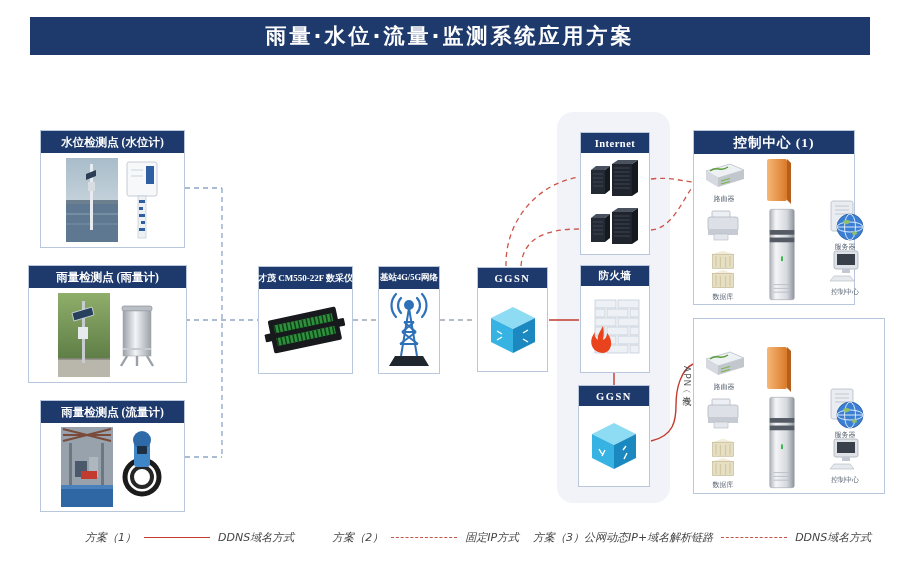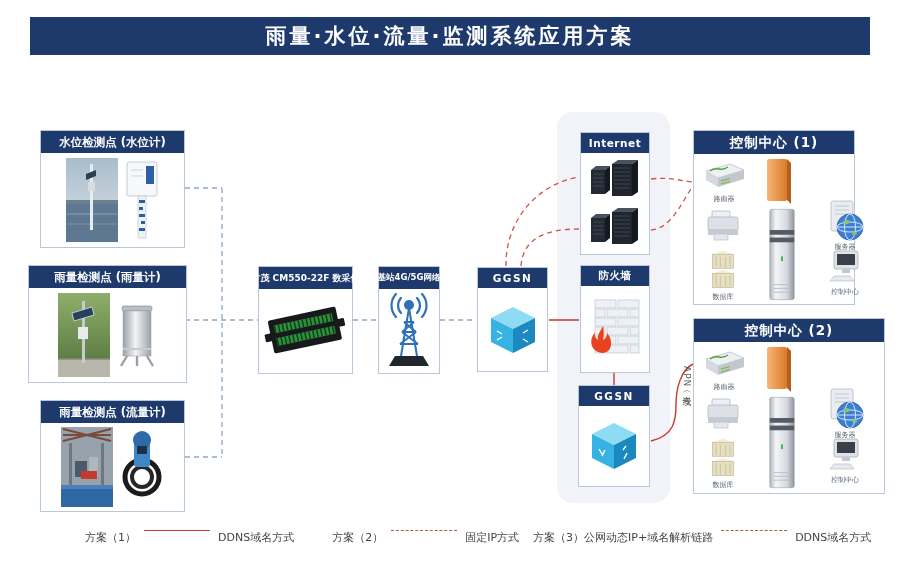--- a/index.html
+++ b/index.html
@@ -4,34 +4,34 @@
 <style>
   html,body{margin:0;padding:0;background:#fff;}
   .canvas{position:relative;width:900px;height:568px;background:#fff;overflow:hidden;
           font-family:"DejaVu Sans","Liberation Sans",sans-serif;}
   .banner{position:absolute;left:30px;top:17px;width:840px;height:38px;background:#1e3a6c;
           color:#fff;display:flex;align-items:center;justify-content:center;
           font-size:21px;font-weight:bold;letter-spacing:3px;}
   .gray-shell{position:absolute;left:557px;top:112px;width:113px;height:391px;
           background:#f1f3f8;border-radius:16px;}
   svg.overlay{position:absolute;left:0;top:0;pointer-events:none;}
-  .node{position:absolute;background:#fff;border:1px solid #b9c7dc;box-sizing:border-box;}
+  .node{position:absolute;background:#fff;border:1px solid #b9c7dc;box-sizing:border-box;font-family:Liberation Serif, serif;}
   .node-hd{background:#1e3a6c;color:#fff;font-weight:bold;display:flex;align-items:center;
           justify-content:center;white-space:nowrap;}
   .hd22{height:22px;font-size:11.5px;}
   .hd20{height:20px;font-size:10.5px;letter-spacing:.5px;}
   .node-bd{display:flex;align-items:center;justify-content:center;gap:7px;
           padding:4px;box-sizing:border-box;}
   .cc-hd{height:23px;font-size:13.5px;letter-spacing:1px;}
   .abs{position:absolute;}
   .devlabel{position:absolute;font-size:7px;color:#55606e;text-align:center;white-space:nowrap;}
   .apn-label{position:absolute;left:680px;top:366px;height:100px;writing-mode:vertical-rl;
           font-size:9px;color:#555;letter-spacing:1px;}
-  .legend{position:absolute;left:85px;top:530px;display:flex;align-items:flex-start;
-          font-size:11px;color:#444;white-space:nowrap;}
+  .legend{position:absolute;left:85px;top:530px;display:flex;align-items:center;
+          font-size:11px;color:#444;white-space:nowrap;font-style:italic;}
   .lg-line{display:inline-block;width:66px;height:0;margin:0 8px;}
   .lg-solid{border-top:1.6px solid #c23b2e;}
   .lg-dash{border-top:1.6px dashed #c0574a;}
   .gap-a{margin-left:38px;}
   .gap-b{margin-left:14px;}
 </style>
 </head>
 <body>
 
 <div class="canvas">
@@ -341,21 +341,20 @@
     <svg class="abs" style="left:130px;top:118px" width="42" height="36" viewBox="0 0 42 36">
       <rect x="10" y="2" width="24" height="18" rx="2" fill="#dfe3e8" stroke="#a8aeb8" stroke-width=".8"></rect>
       <rect x="13" y="5" width="18" height="11" fill="#3a404a"></rect>
       <rect x="18" y="20" width="8" height="4" fill="#c4c9d1"></rect>
       <polygon points="6,32 30,32 26,27 10,27" fill="#e6e9ee" stroke="#b0b6c0" stroke-width=".6"></polygon>
     </svg>
     <div class="devlabel" style="left:128px;top:156px;width:46px">控制中心</div>
   </div>
 
   <div class="node" style="left:693px;top:318px;width:192px;height:176px">
-    <div class="node-hd cc-hd">控制中心 (2)</div>
     <svg class="abs" style="left:8px;top:30px" width="44" height="30" viewBox="0 0 44 30">
       <polygon points="4,10 28,3 42,9 16,17" fill="#eef1f4" stroke="#b9c0ca" stroke-width=".8"></polygon>
       <polygon points="4,10 16,17 16,26 4,19" fill="#d6dae0"></polygon>
       <polygon points="16,17 42,9 42,18 16,26" fill="#c2c7ce"></polygon>
       <path d="M8 10 q4 -3 9 -2 q5 1 9 -2" stroke="#5a9e3a" stroke-width="1.4" fill="none"></path>
       <path d="M19 20 l9 -2.5 M19 23 l9 -2.5" stroke="#7ab648" stroke-width="1.2" fill="none"></path>
     </svg>
     <div class="devlabel" style="left:2px;top:63px;width:56px">路由器</div>
     <svg class="abs" style="left:70px;top:26px" width="30" height="48" viewBox="0 0 30 48">
       <polygon points="23,2 27,6 27,47 23,43" fill="#b55f1e"></polygon>

